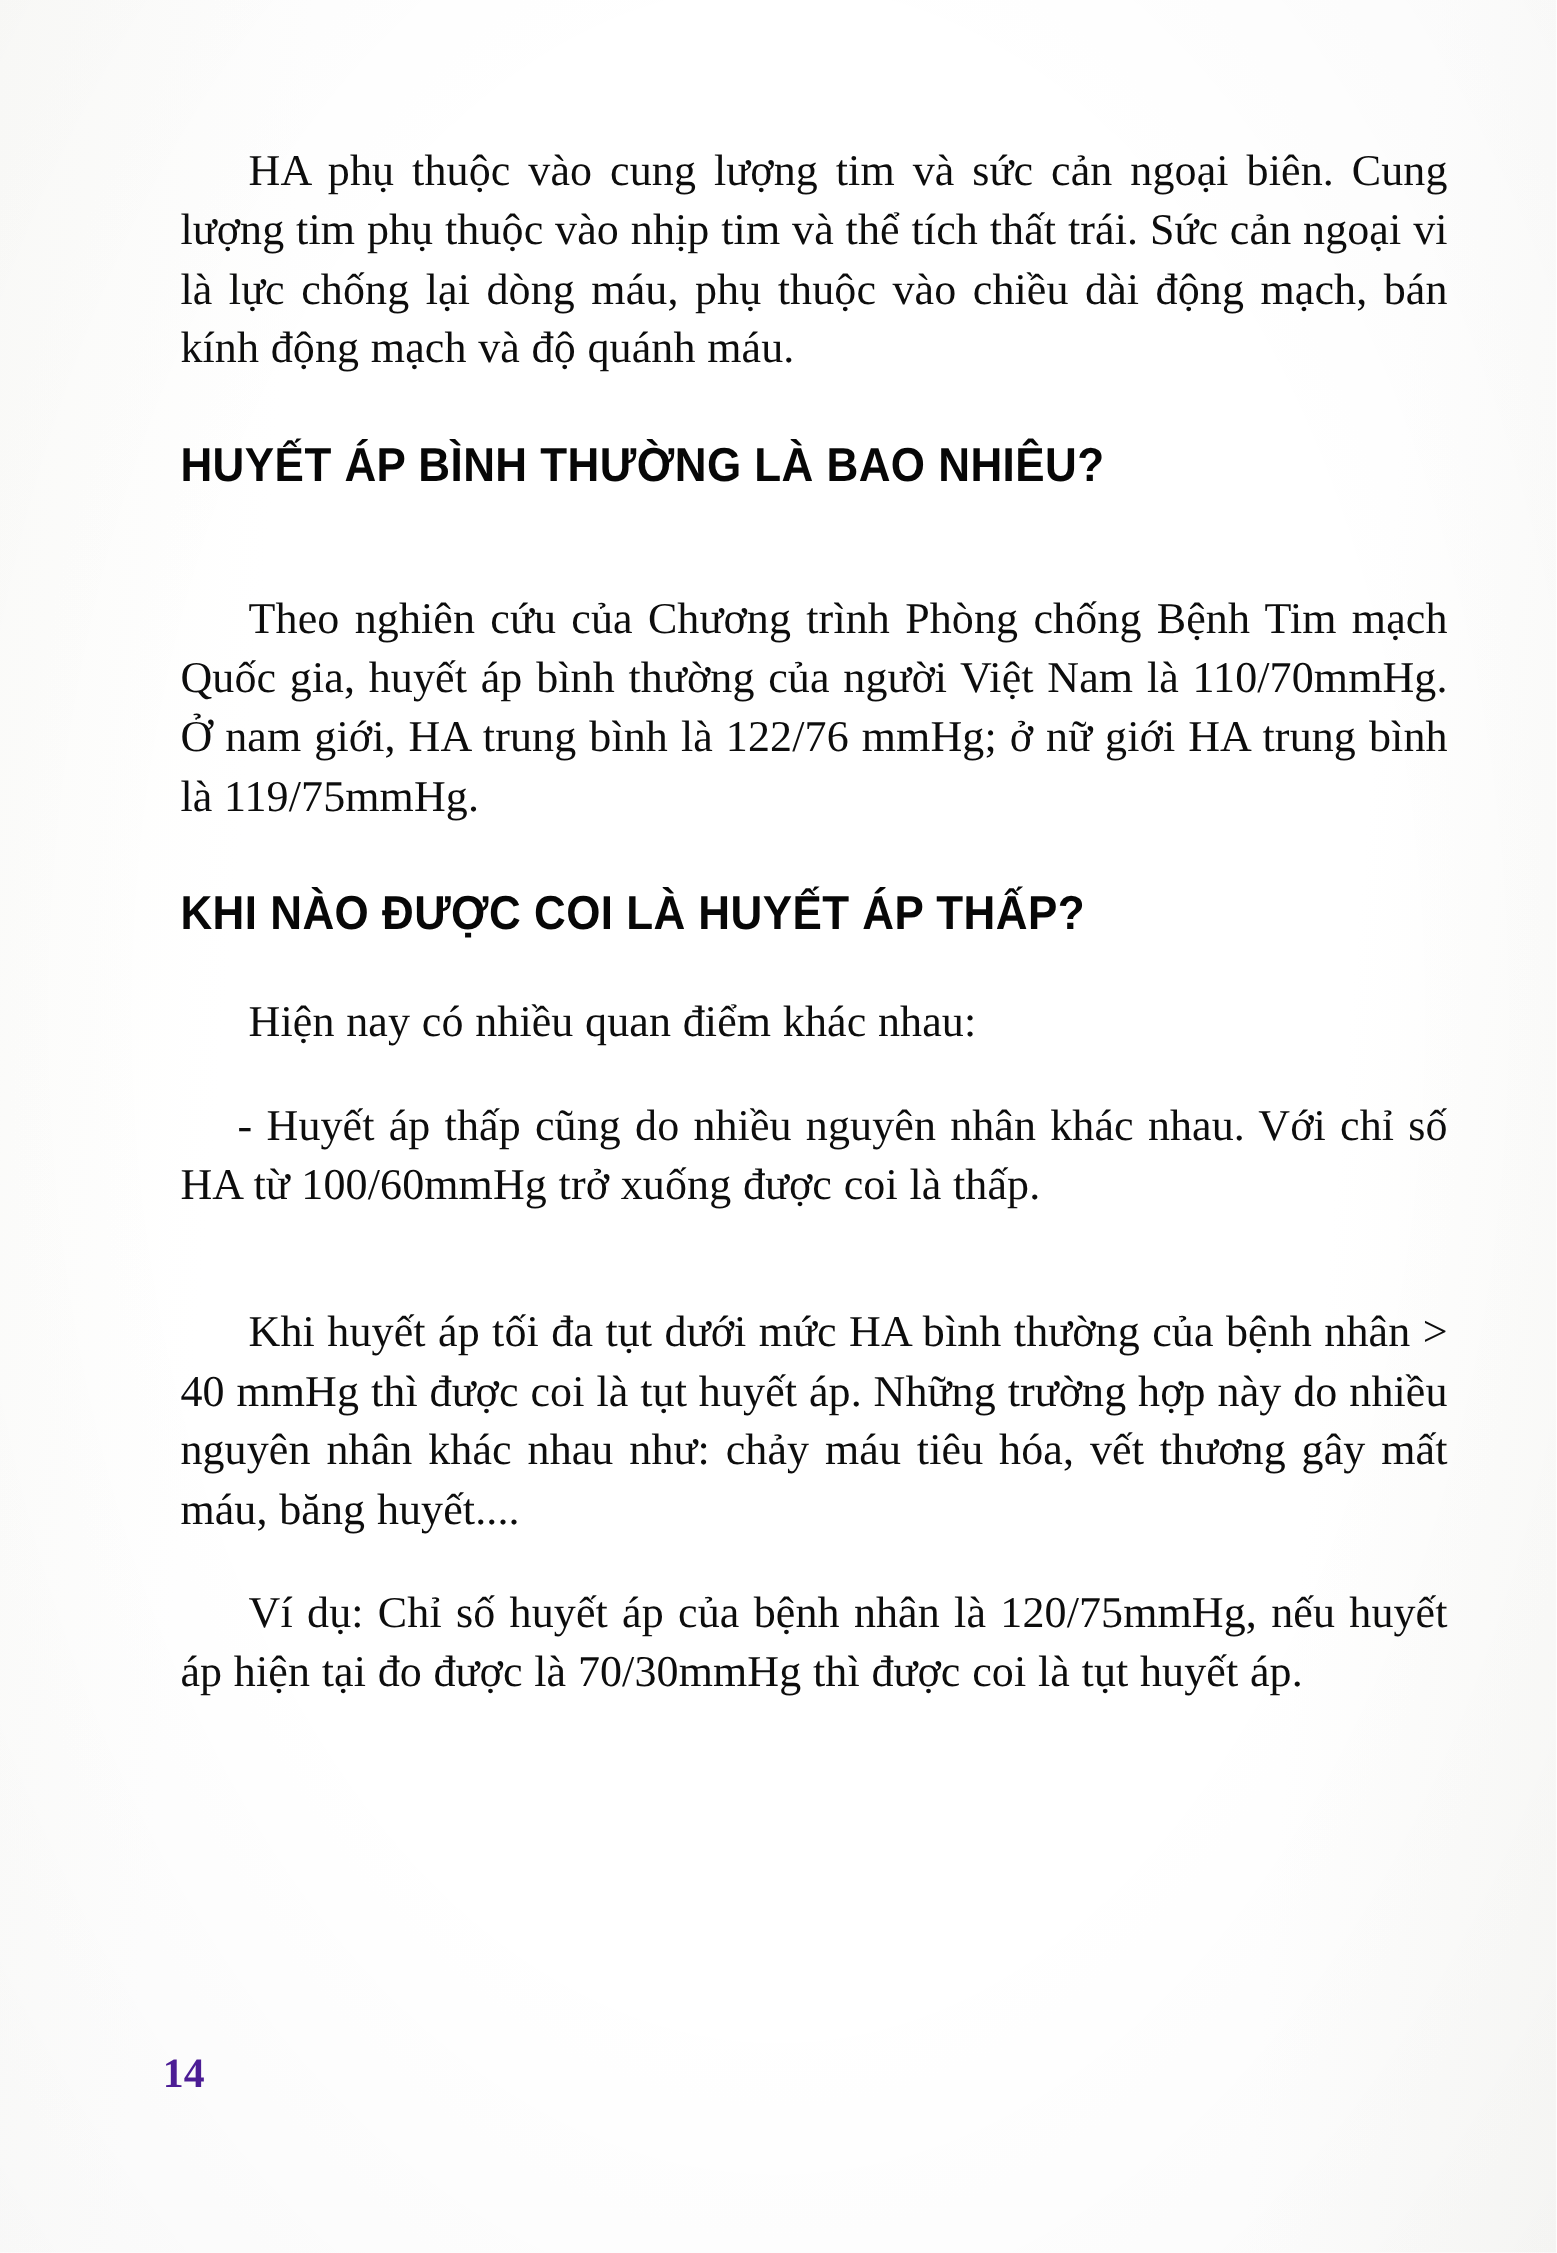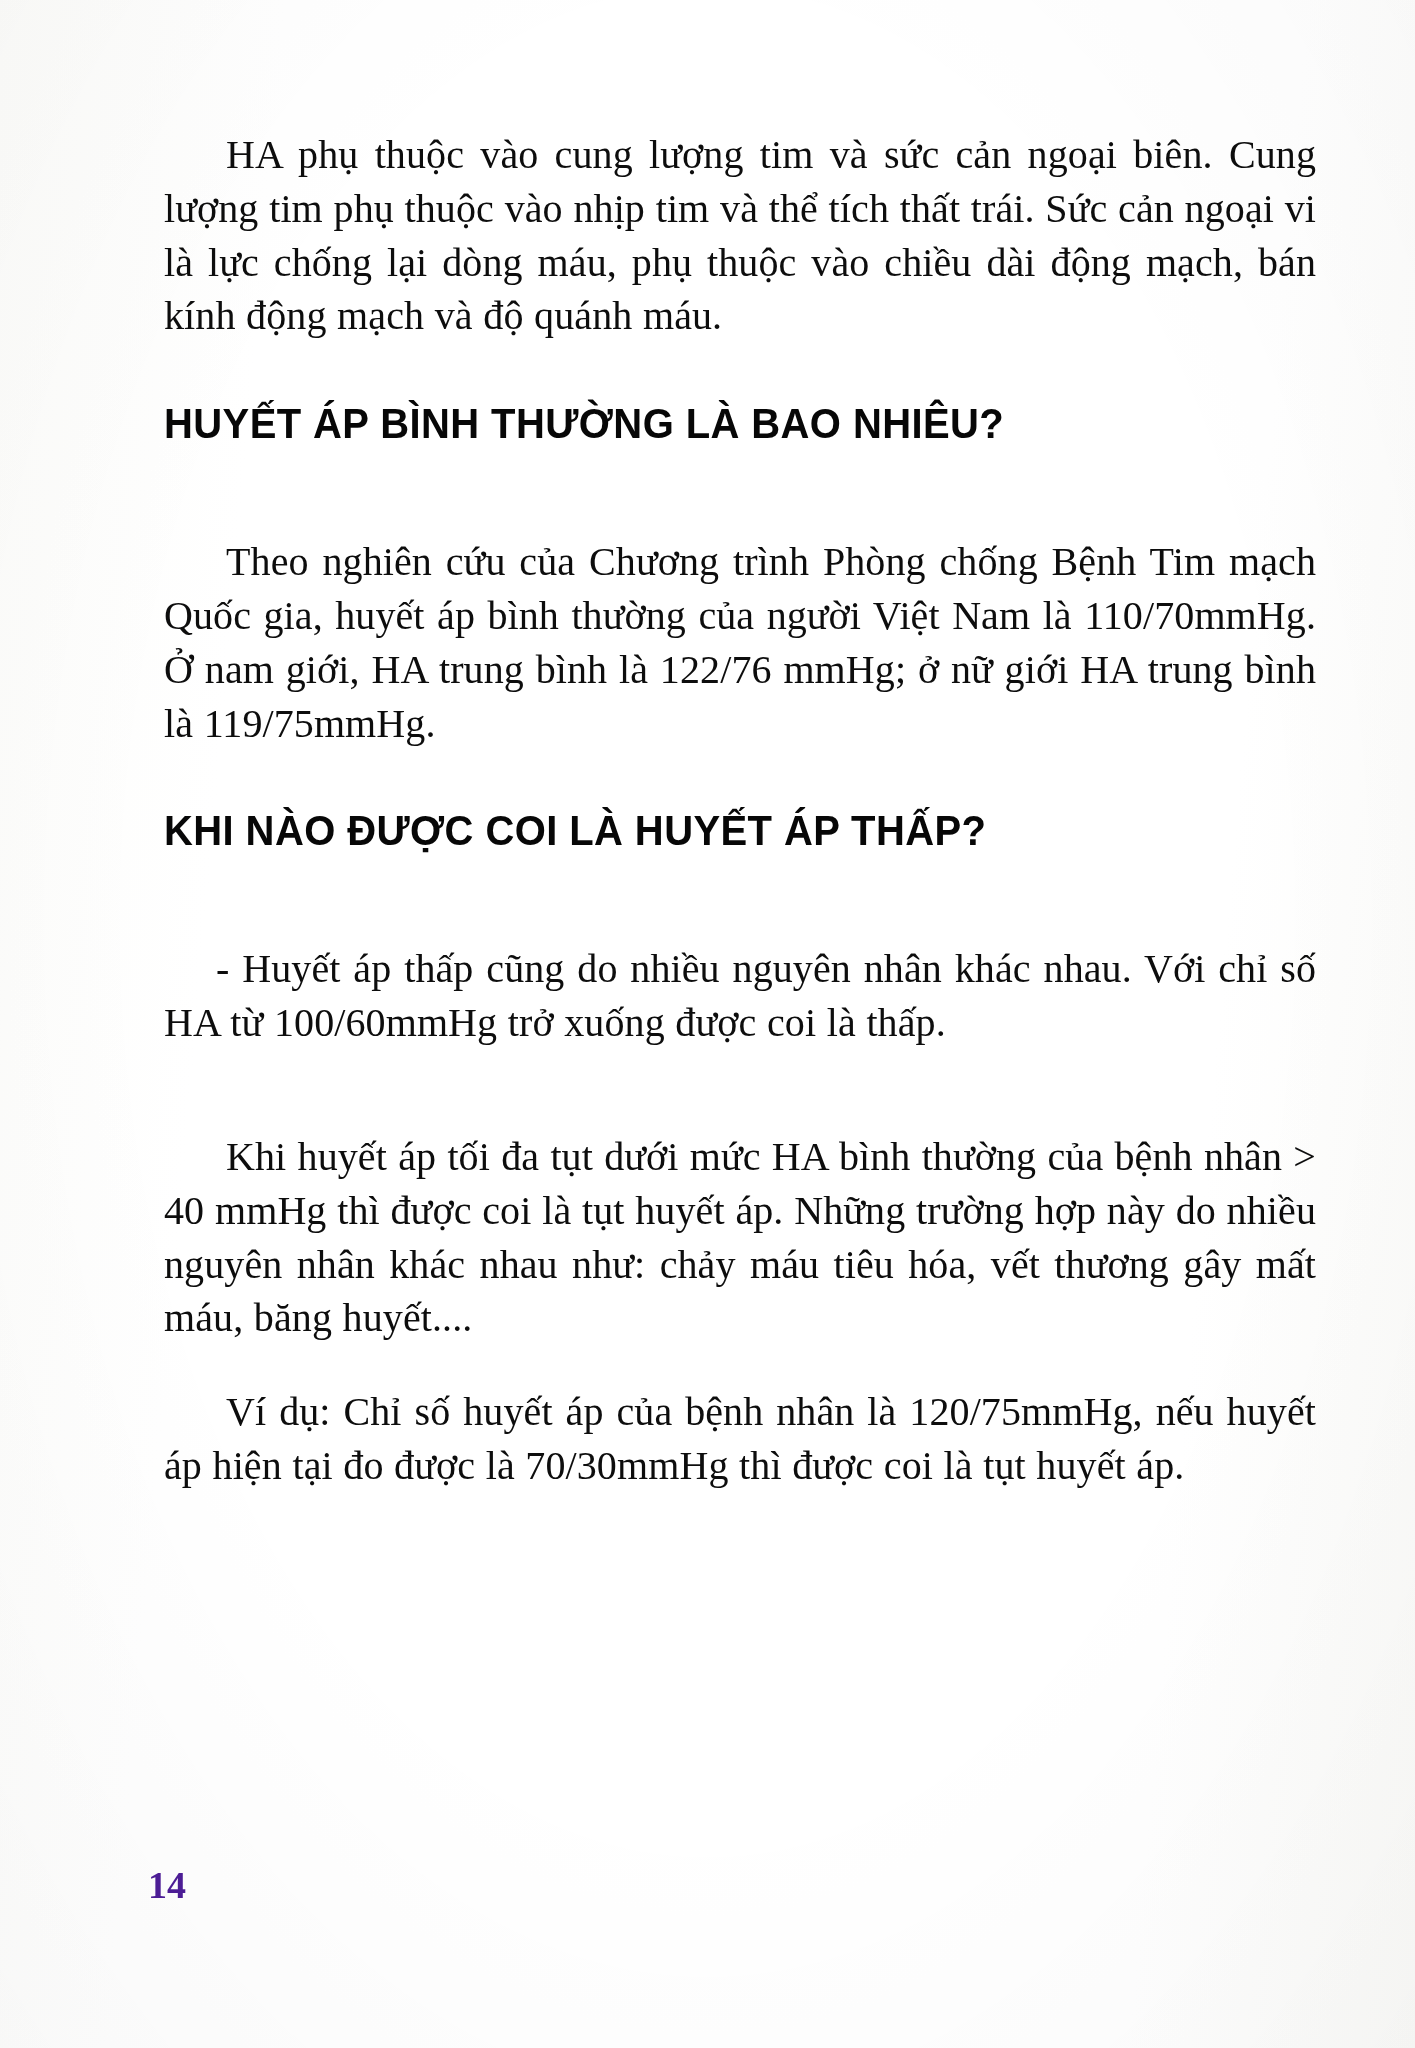--- a/index.html
+++ b/index.html
@@ -96,20 +96,21 @@
     <div class="gap-md"></div>
 
     <p class="para">Theo nghiên cứu của Chương trình Phòng chống Bệnh Tim mạch Quốc gia, huyết áp bình thường của người Việt Nam là 110/70mmHg. Ở nam giới, HA trung bình là 122/76 mmHg; ở nữ giới HA trung bình là 119/75mmHg.</p>
 
     <div class="heading-block-top"></div>
 
     <h2 class="heading">KHI NÀO ĐƯỢC COI LÀ HUYẾT ÁP THẤP?</h2>
 
     <div class="heading-block-bottom"></div>
 
+    <p class="para">Hiện nay có nhiều quan điểm khác nhau:</p>
 
     <div class="gap-md"></div>
 
     <p class="para hang">- Huyết áp thấp cũng do nhiều nguyên nhân khác nhau. Với chỉ số HA từ 100/60mmHg trở xuống được coi là thấp.</p>
 
     <div class="gap-md"></div>
 
 
     <div class="gap-md"></div>
 

